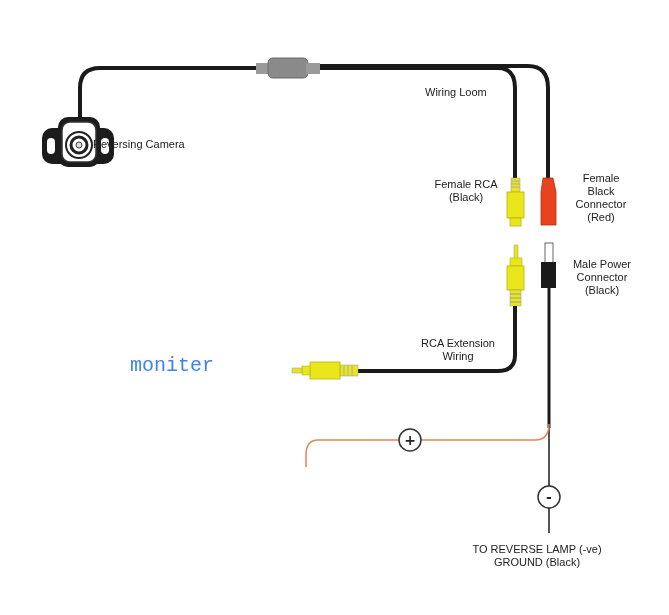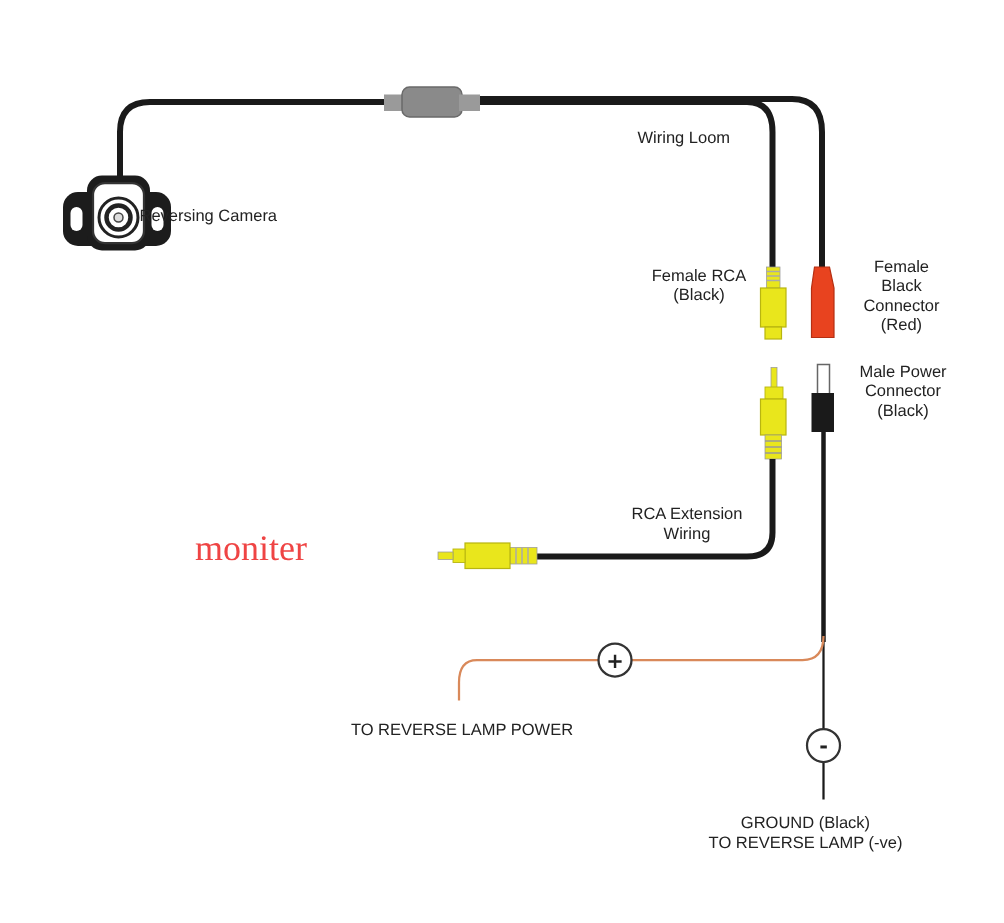--- a/index.html
+++ b/index.html
@@ -1,20 +1,20 @@
 <!DOCTYPE html>
 <html><head>
 <meta charset="utf-8">
 <style>
   html, body { margin: 0; padding: 0; background: #ffffff; }
   body { width: 669px; height: 615px; position: relative; overflow: hidden; font-family: "Liberation Sans", sans-serif; }
   svg#diagram { position: absolute; left: 0; top: 0; }
   .lbl { position: absolute; font-family: "Liberation Sans", sans-serif; font-size: 11px; color: #222; line-height: 13px; white-space: nowrap; }
   .center { text-align: center; }
-  .big { font-family: Liberation Serif, serif; font-size: 24px; color: #ef4444; line-height: 28px; }
+  .big { font-family: Liberation Mono, monospace; font-size: 20px; color: #3b82f6; line-height: 28px; }
 </style>
 </head>
 <body>
 
 <svg id="diagram" width="669" height="615" viewBox="0 0 669 615">
 
   <path d="M80 120 L80 88 Q80 68 100 68 L262 68" fill="none" stroke="#1a1a1a" stroke-width="4"></path>
 
   <g>
     <rect x="256" y="63" width="14" height="11" fill="#9a9a9a"></rect>
@@ -98,33 +98,32 @@
   <div>(Black)</div>
 </div>
 
 <div class="lbl center" style="left:566px; top:172px; width:70px;">
   <div>Female</div>
   <div>Black</div>
   <div>Connector</div>
   <div>(Red)</div>
 </div>
 
-<div class="lbl center" style="left:564px; top:242px; width:76px;">
+<div class="lbl center" style="left:564px; top:258px; width:76px;">
   <div>Male Power</div>
   <div>Connector</div>
   <div>(Black)</div>
 </div>
 
 <div class="lbl center" style="left:410px; top:337px; width:96px;">
   <div>RCA Extension</div>
   <div>Wiring</div>
 </div>
 
 <div class="lbl big" style="left:130px; top:352px;">moniter</div>
 
 <div class="lbl center" style="left:218px; top:481px; width:180px;">
-  <div>TO REVERSE LAMP POWER</div>
 </div>
 
 <div class="lbl center" style="left:462px; top:543px; width:150px;">
+  <div>TO REVERSE LAMP (-ve)</div>
   <div>GROUND (Black)</div>
-  <div>TO REVERSE LAMP (-ve)</div>
 </div>
 
 </body></html>

